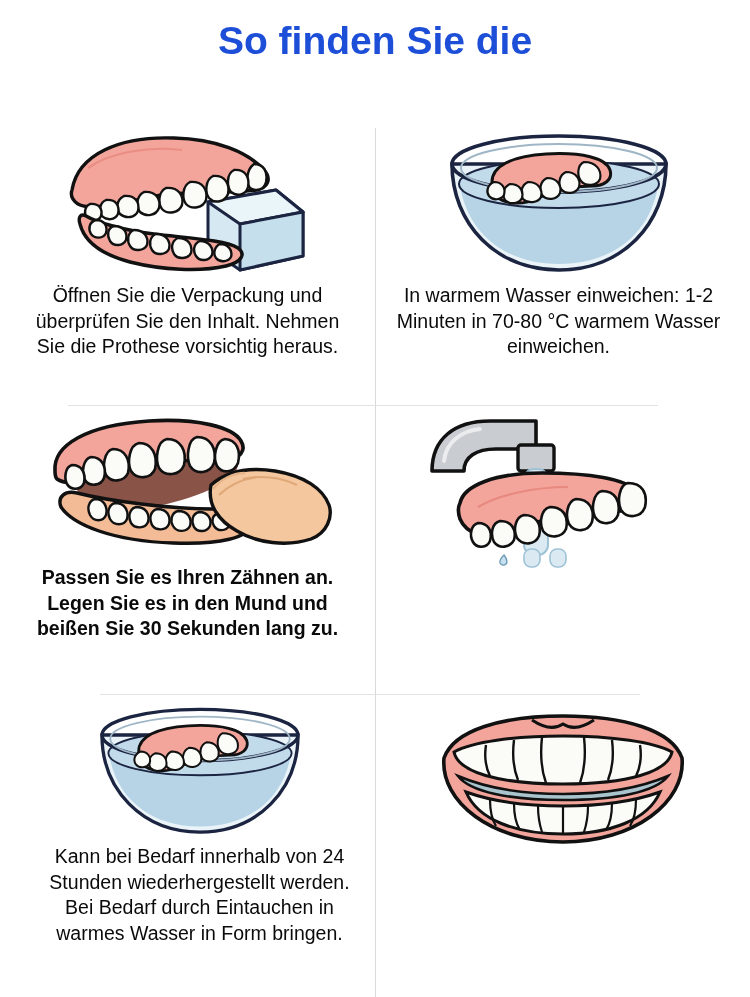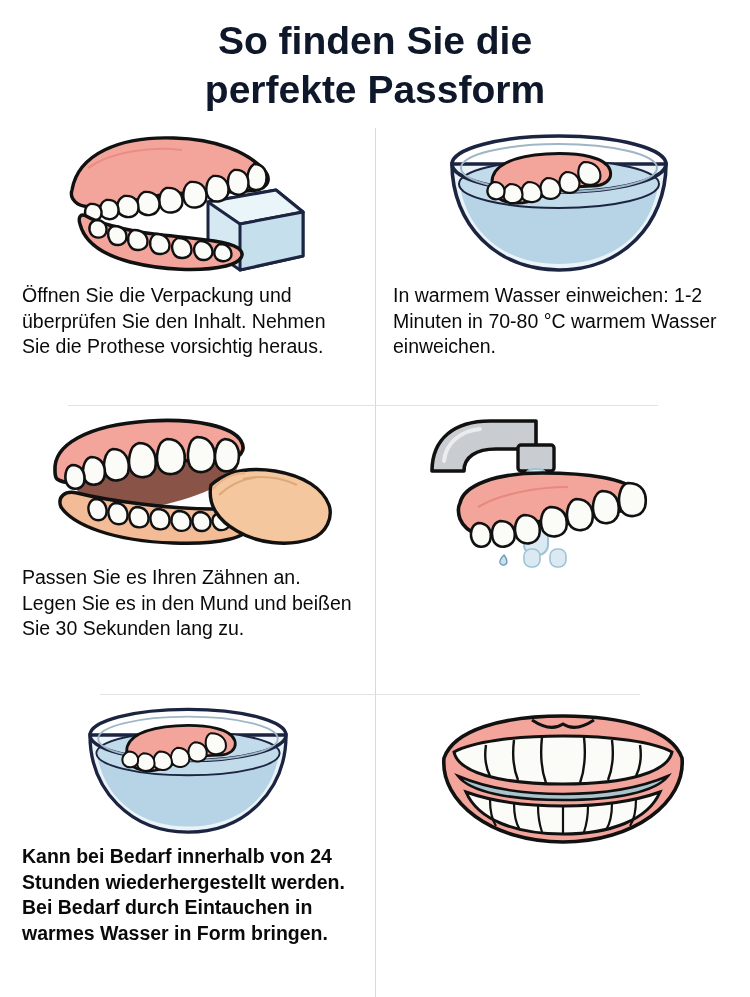--- a/index.html
+++ b/index.html
@@ -28,21 +28,21 @@
     top: 16px;
     left: 0;
     width: 750px;
     text-align: center;
   }
   .title-line {
     font-family: "Liberation Sans", sans-serif;
     font-weight: bold;
     font-size: 39px;
     line-height: 49px;
-    color: #0f172a;
+    color: #1d4ed8;
     letter-spacing: 0px;
   }
 
   
   .grid {
     position: absolute;
     top: 128px;
     left: 0;
     width: 750px;
     height: 869px;
@@ -72,40 +72,39 @@
     justify-content: center;
   }
   .panel-art svg { display: block; }
   .panel-caption {
     font-family: "Liberation Sans", sans-serif;
     font-size: 19.5px;
     line-height: 25.5px;
     color: #0a0a0a;
     padding: 0 22px;
     box-sizing: border-box;
-    text-align: left;
+    text-align: center;
     white-space: pre-line;
   }
 
   
   #panel-1 { left: 0px;   top: 0px;   }
   #panel-2 { left: 371px; top: 0px;   }
-  #panel-3 { left: 0px;   top: 287px; }
+  #panel-3 { left: 0px;   top: 287px; font-weight: bold; }
   #panel-4 { left: 375px; top: 287px; }
-  #panel-5 { left: 0px;   top: 574px; font-weight: bold; }
+  #panel-5 { left: 12px;   top: 574px; }
   #panel-6 { left: 375px; top: 574px; }
 </style>
 </head>
 <body>
 
 <div id="page">
 
   <div class="title-block">
     <div class="title-line">So finden Sie die</div>
-    <div class="title-line">perfekte Passform</div>
   </div>
 
   <div class="grid">
 
     <div class="divider-v" style="top:0px;height:869px;"></div>
     <div class="divider-h" style="left:68px;top:277px;width:590px;"></div>
     <div class="divider-h" style="left:100px;top:566px;width:540px;"></div>
 
     <div class="panel" id="panel-1">
       <div class="panel-art">

